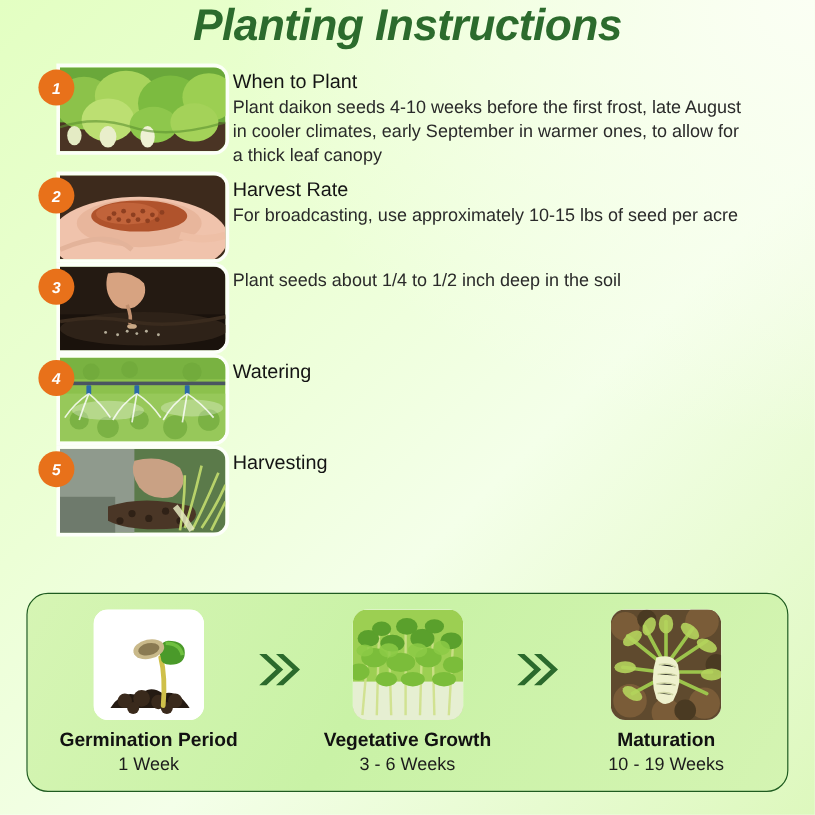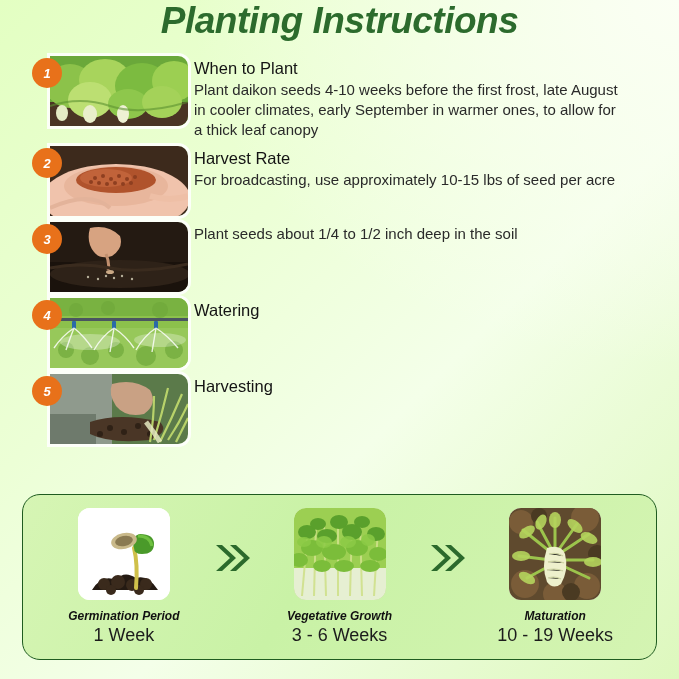--- a/index.html
+++ b/index.html
@@ -101,29 +101,28 @@
   }
   .stage-img {
     width: 92px; height: 92px;
     border-radius: 12px;
     overflow: hidden;
     background: #ffffff;
   }
   .stage-img svg { display: block; width: 100%; height: 100%; }
   .stage-label {
     margin-top: 9px;
-    font-size: 12px;
+    font-size: 16px;
     font-weight: bold;
-    font-style: italic;
     color: #111111;
     white-space: nowrap;
   }
   .stage-dur {
     margin-top: 2px;
-    font-size: 18px;
+    font-size: 15px;
     color: #1c1c1c;
     white-space: nowrap;
   }
   .arrow {
     width: 46px;
     display: flex;
     align-items: center;
     justify-content: center;
     margin-bottom: 38px;
   }

